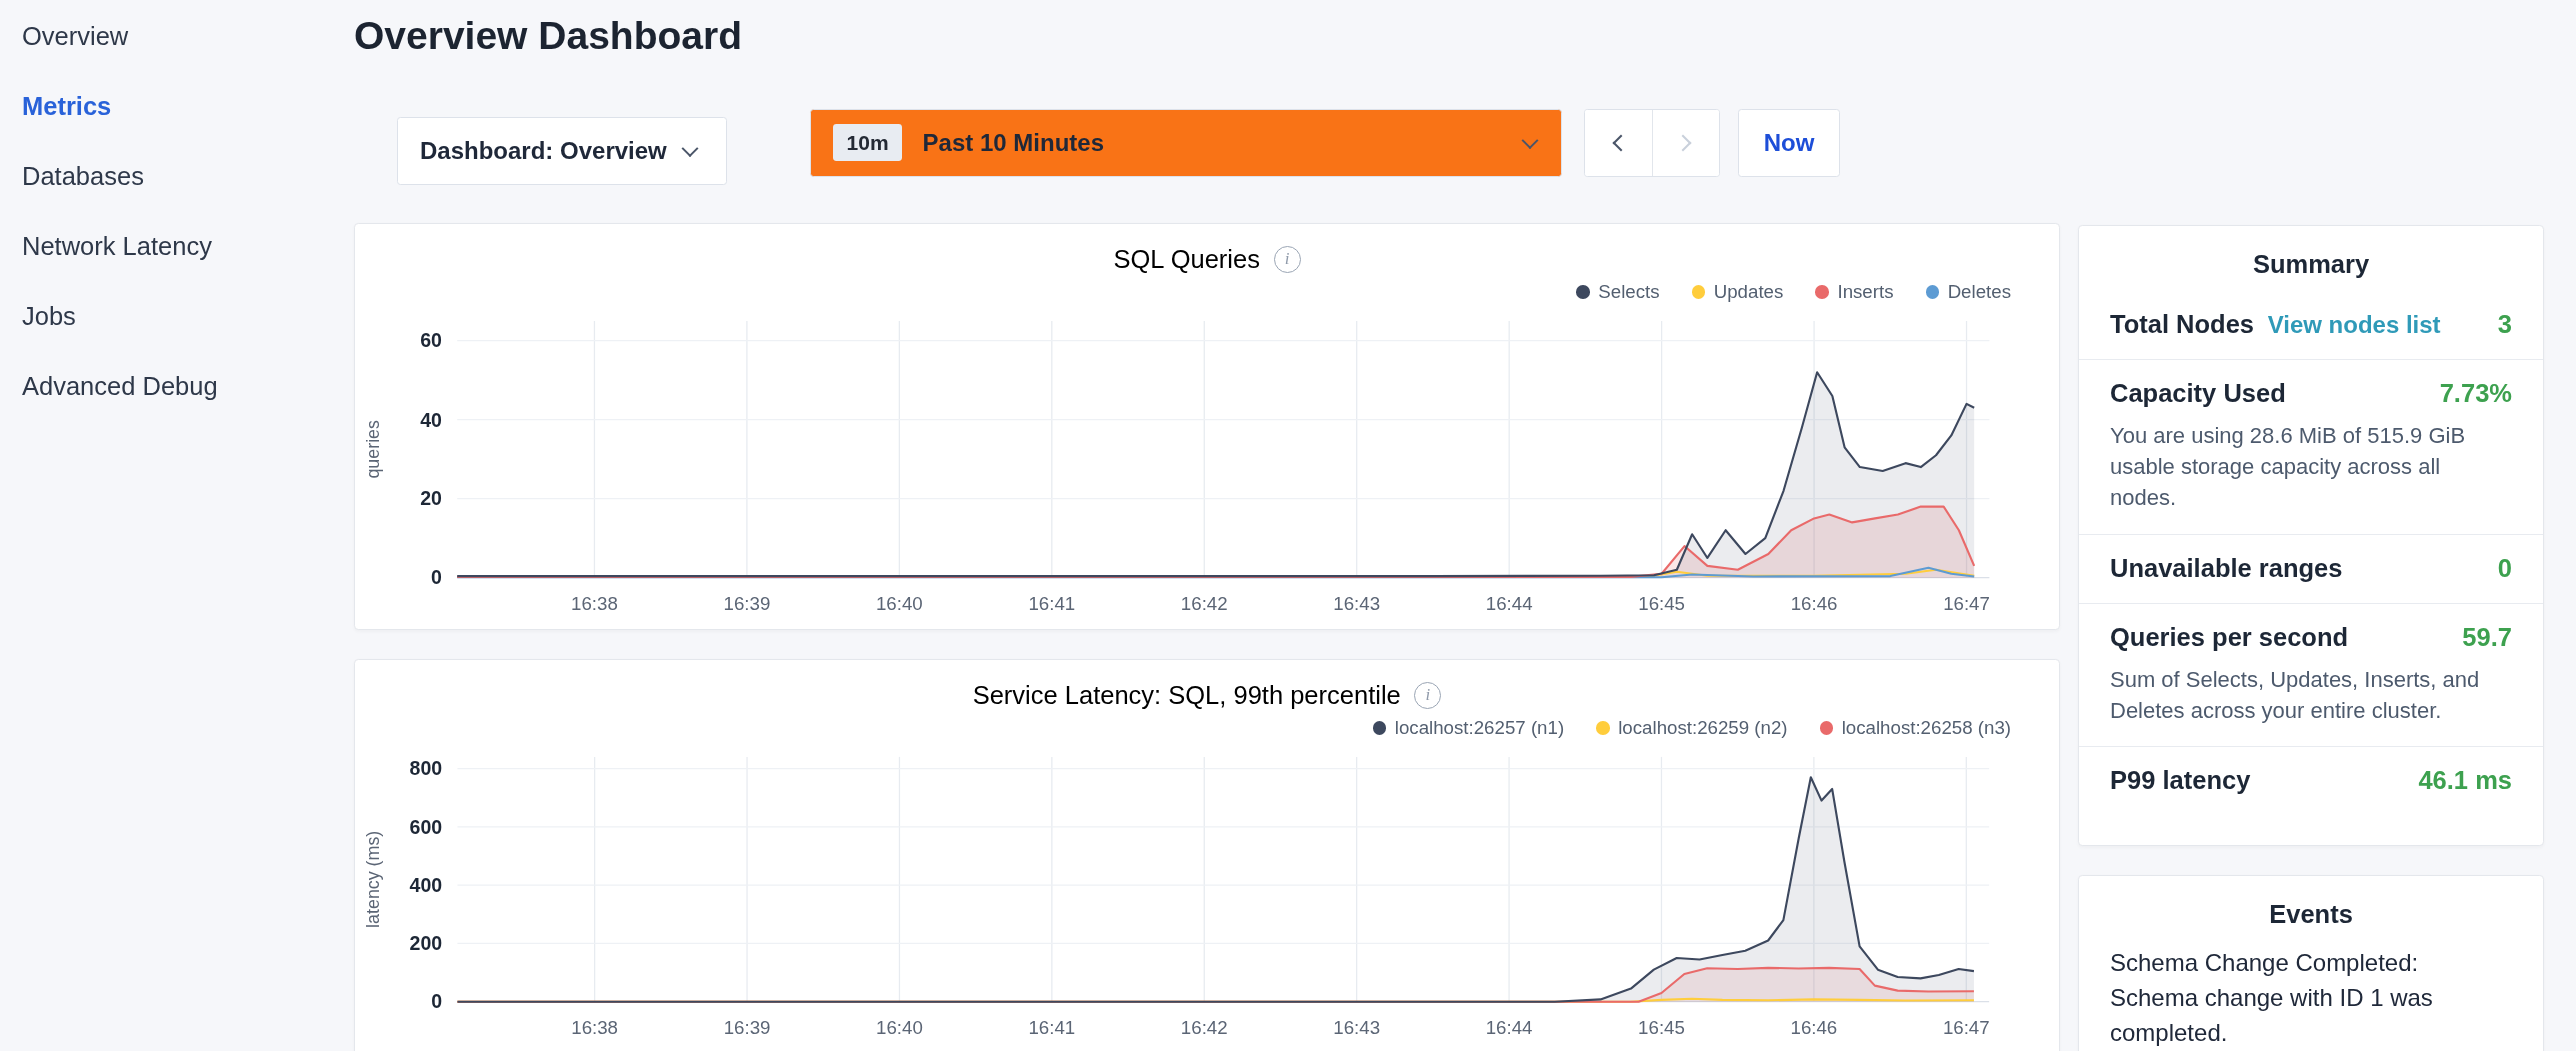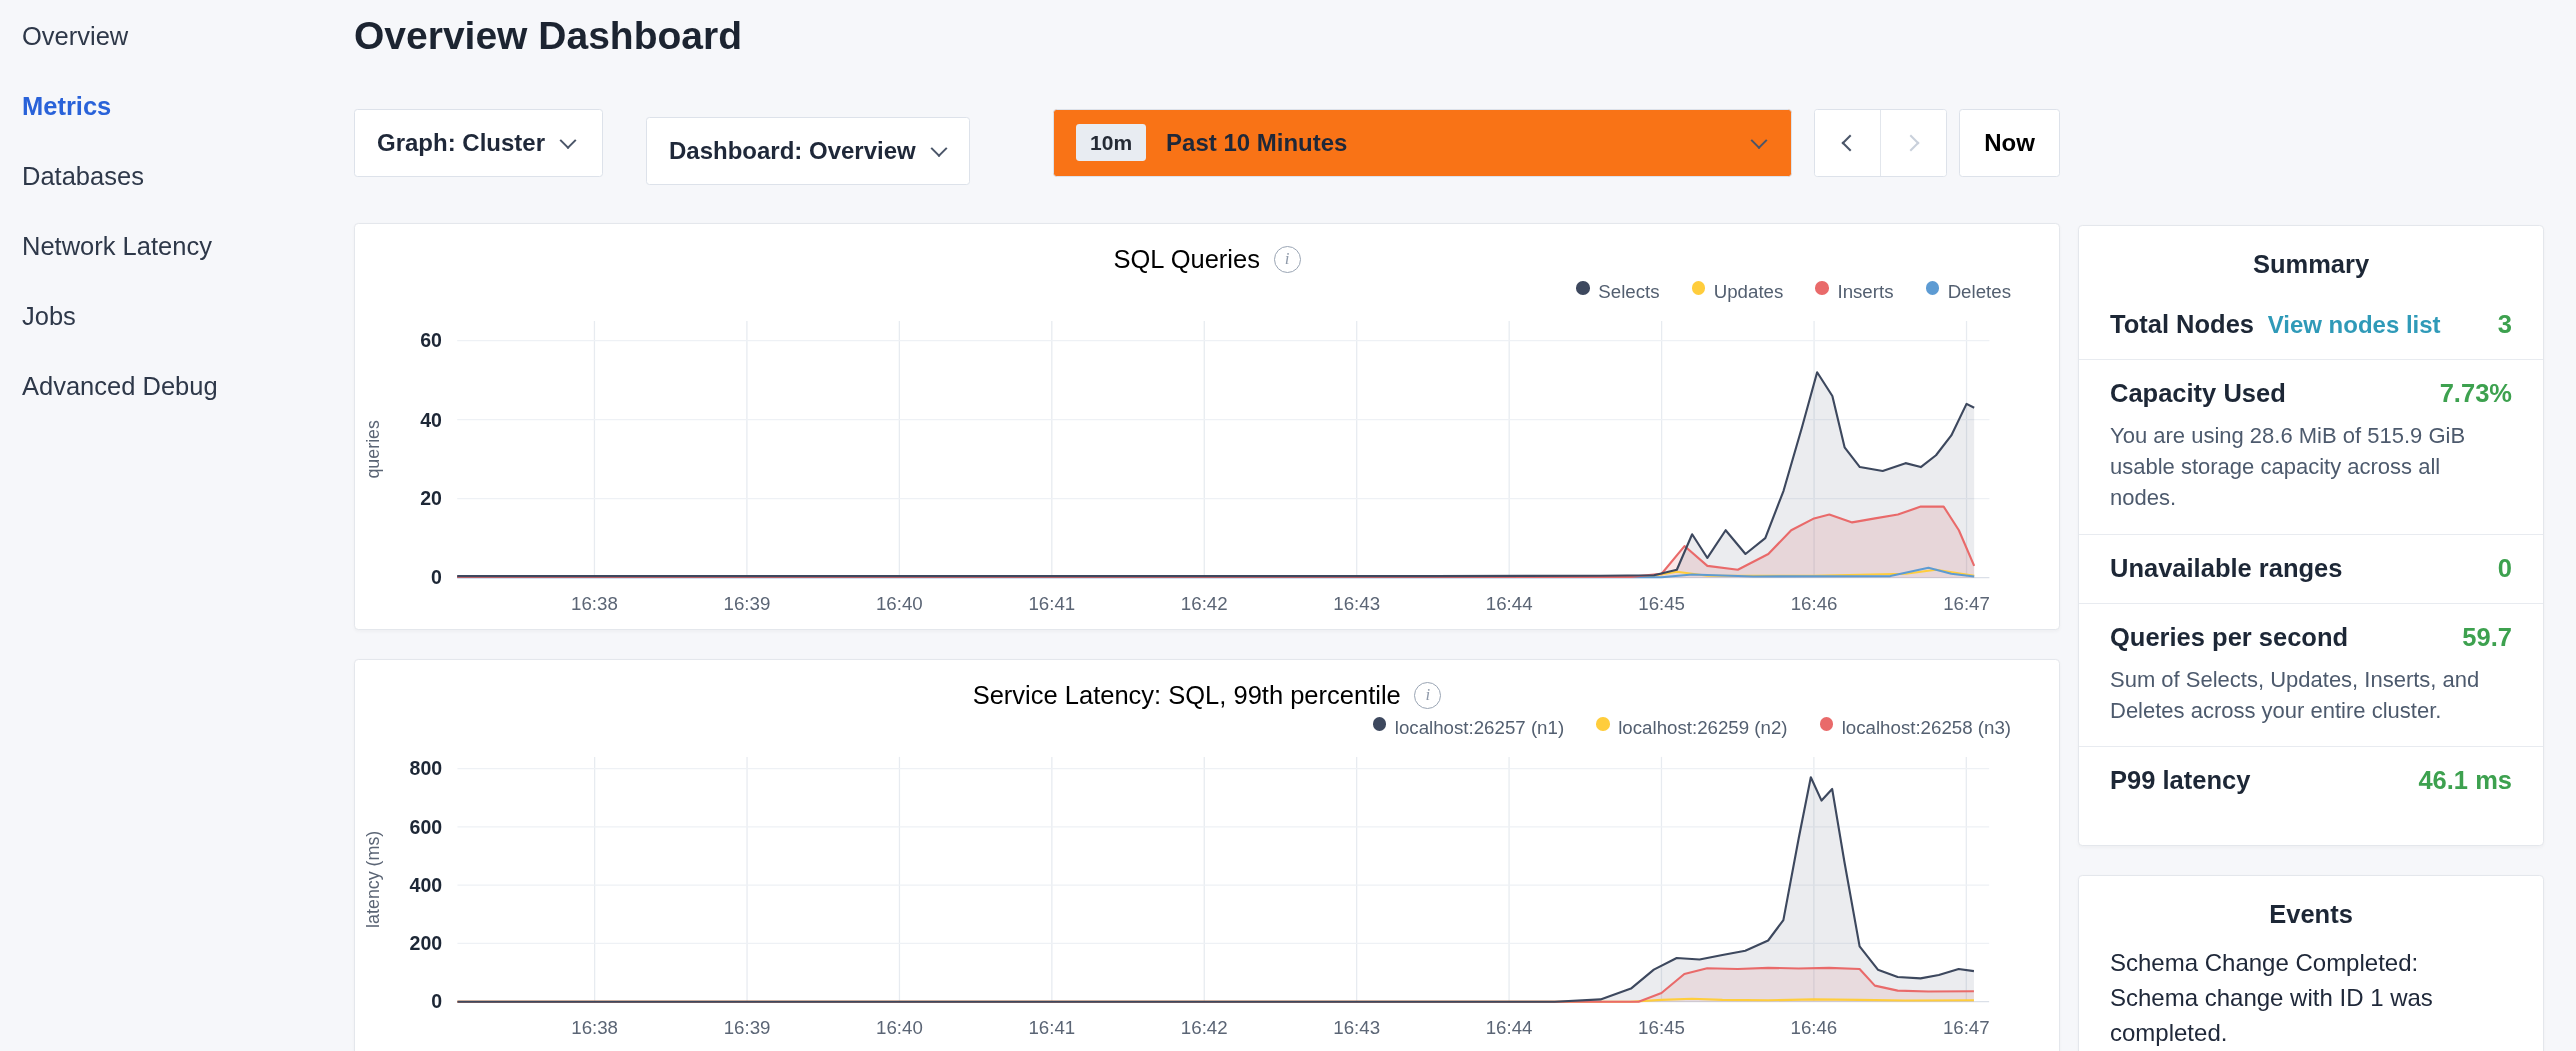--- a/index.html
+++ b/index.html
@@ -33,21 +33,21 @@
     border:0.9px solid #dde2ea; border-radius:3.4px; display:flex; align-items:center;
     padding:0 22px; cursor:pointer;
   }
   .chip { background:#e8ecf2; border-radius:3.4px; padding:6.8px 13.6px; font-size:21px; font-weight:700; color:#242a35; margin-right:20.4px; }
   .time-label { font-size:24px; font-weight:700; color:#1f2839;text-align:center; }
   .time-selector .chev { margin-left:auto; margin-right:3.4px; }
 
   .pager { display:flex; margin-left:22px; height:68px; background:#fff; border:0.9px solid #dde2ea; border-radius:3.4px; overflow:hidden; }
   .pager-btn { width:67px; height:100%; background:#fff; border:none; display:flex; align-items:center; justify-content:center; cursor:pointer; }
   .pager-btn + .pager-btn { border-left:0.9px solid #e2e6ec; }
-  .now-btn { width:102px; margin-left:12px; justify-content:center; color:#000000; }
+  .now-btn { width:102px; margin-left:18px; justify-content:center; color:#1d4ed8; }
 
   .chev { display:inline-block; width:12px; height:12px; border-right:2.6px solid #4a5568; border-bottom:2.6px solid #4a5568; }
   .chev.down { transform:rotate(45deg) translate(-1.7px,-1.7px); }
   .chev.left { transform:rotate(135deg); margin-left:5.1px; }
   .chev.right { transform:rotate(-45deg); margin-right:5.1px; }
   .chev.light { border-color:#c9d0db; }
 
   
   .panel { background:#fff; border:0.9px solid #e4e7ec; border-radius:4.3px; box-shadow:0 1.7px 3.4px rgba(15,22,39,0.03); }
   .chart-panel { width:1706px; }
@@ -57,21 +57,21 @@
   .chart-title-row { display:flex; justify-content:center; align-items:center; gap:13.6px; padding-top:18.7px; height:53px; }
   .chart-title { margin:0; font-size:25.5px; font-weight:400; color:#000000; }
   .info-icon {
     width:27px; height:27px; border:1.7px solid #9aa5b4; border-radius:50%; color:#8f9aaa;
     display:flex; align-items:center; justify-content:center; font-size:17px;
     font-family:"Liberation Serif", serif; font-style:italic; cursor:pointer;
   }
   .info-icon::before { content:"i"; }
 
   .legend-row { display:flex; justify-content:flex-end; align-items:center; gap:32px; height:31px; padding-right:48px; }
-  .legend-item { display:flex; align-items:flex-start; gap:8.5px; font-size:18.7px; color:#535f70; cursor:pointer; }
+  .legend-item { display:flex; align-items:center; gap:8.5px; font-size:18.7px; color:#535f70; cursor:pointer; }
   .legend-dot { width:13.6px; height:13.6px; border-radius:50%; }
 
   svg.chart { display:block; margin-top:1.7px; }
   svg .xt { fill:#5b6575; font-size:22px; text-anchor:middle; font-family:"Liberation Sans",sans-serif; }
   svg .yt { fill:#1d2736; font-size:23px; font-weight:700; text-anchor:end; font-family:"Liberation Sans",sans-serif; }
   svg .ylab { fill:#5b6575; font-size:21px; text-anchor:middle; font-family:"Liberation Sans",sans-serif; }
 
   
   .right-col { position:absolute; left:2078px; top:225px; width:466px; }
   .side-panel { width:466px; }
@@ -112,24 +112,20 @@
     </div>
   <div class="nav-item">
       <span>Advanced Debug</span>
     </div>
 </nav>
 
 <div class="main">
   <h1 class="page-title">Overview Dashboard</h1>
 
   <div class="controls">
-    <button class="btn dropdown" id="graph-dd">
-      <span>Graph: Cluster</span>
-      <span class="chev down"></span>
-    </button>
     <button class="btn dropdown" id="dash-dd">
       <span>Dashboard: Overview</span>
       <span class="chev down"></span>
     </button>
     <div class="time-selector">
       <span class="chip">10m</span>
       <span class="time-label">Past 10 Minutes</span>
       <span class="chev down"></span>
     </div>
     <div class="pager">

